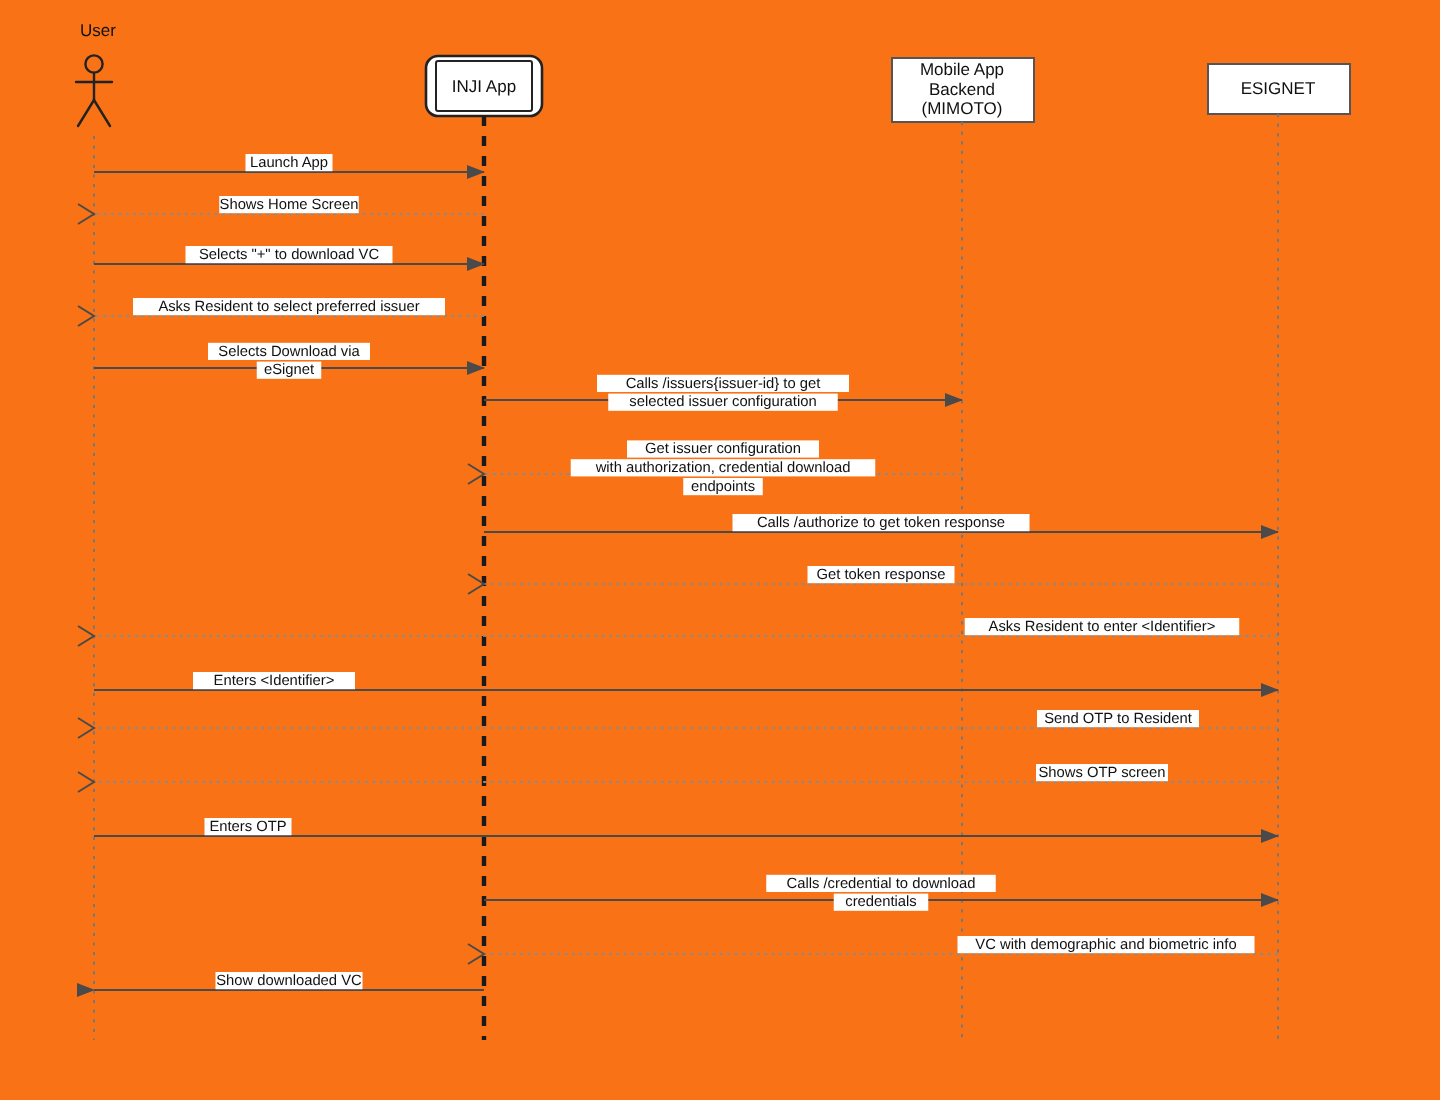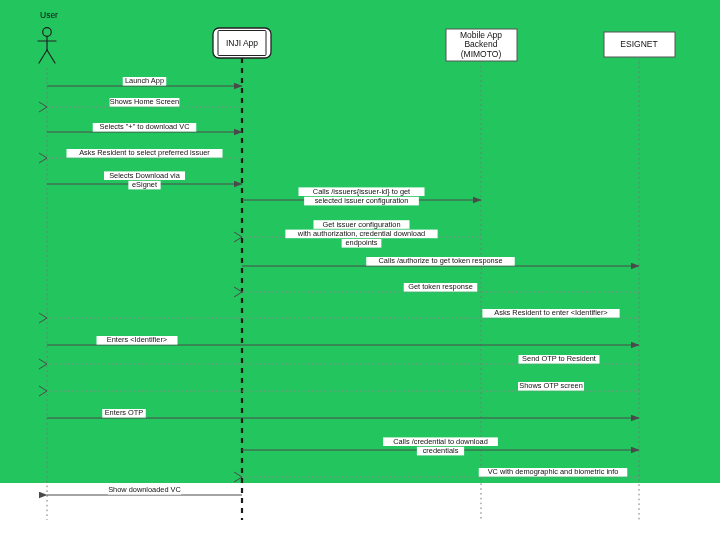--- a/index.html
+++ b/index.html
@@ -11,22 +11,22 @@
   body {
     width: 720px;
     height: 550px;
     overflow: hidden;
     font-family: "Liberation Sans", sans-serif;
     color: #1a1a1a;
   }
   #diagram-root {
     position: relative;
     width: 720px;
-    height: 483px;
-    background: #22c55e;
+    height: 550px;
+    background: #f97316;
   }
   svg.diagram-canvas {
     position: absolute;
     left: 0;
     top: 0;
     width: 720px;
     height: 550px;
     display: block;
   }
   .lifeline-title {

